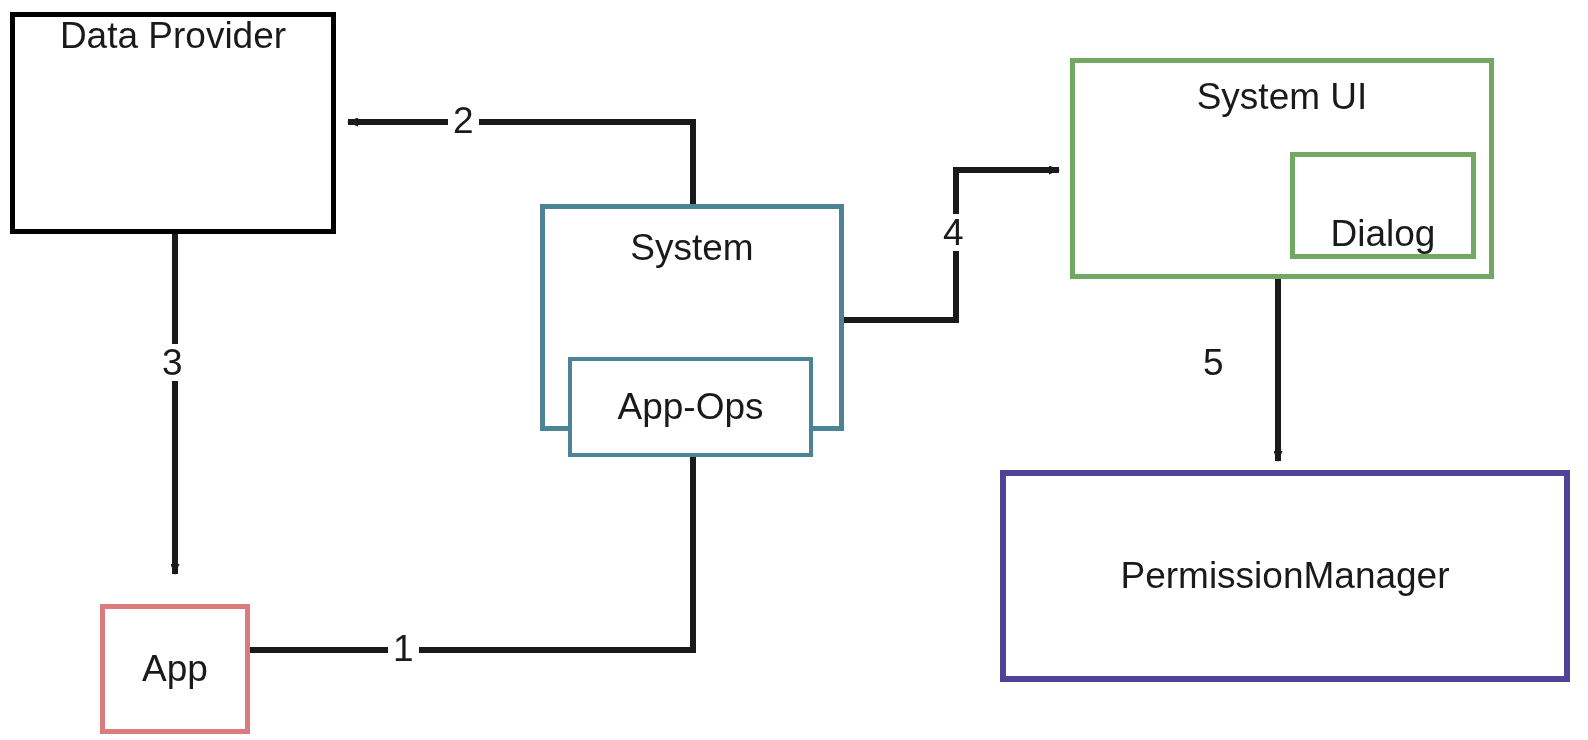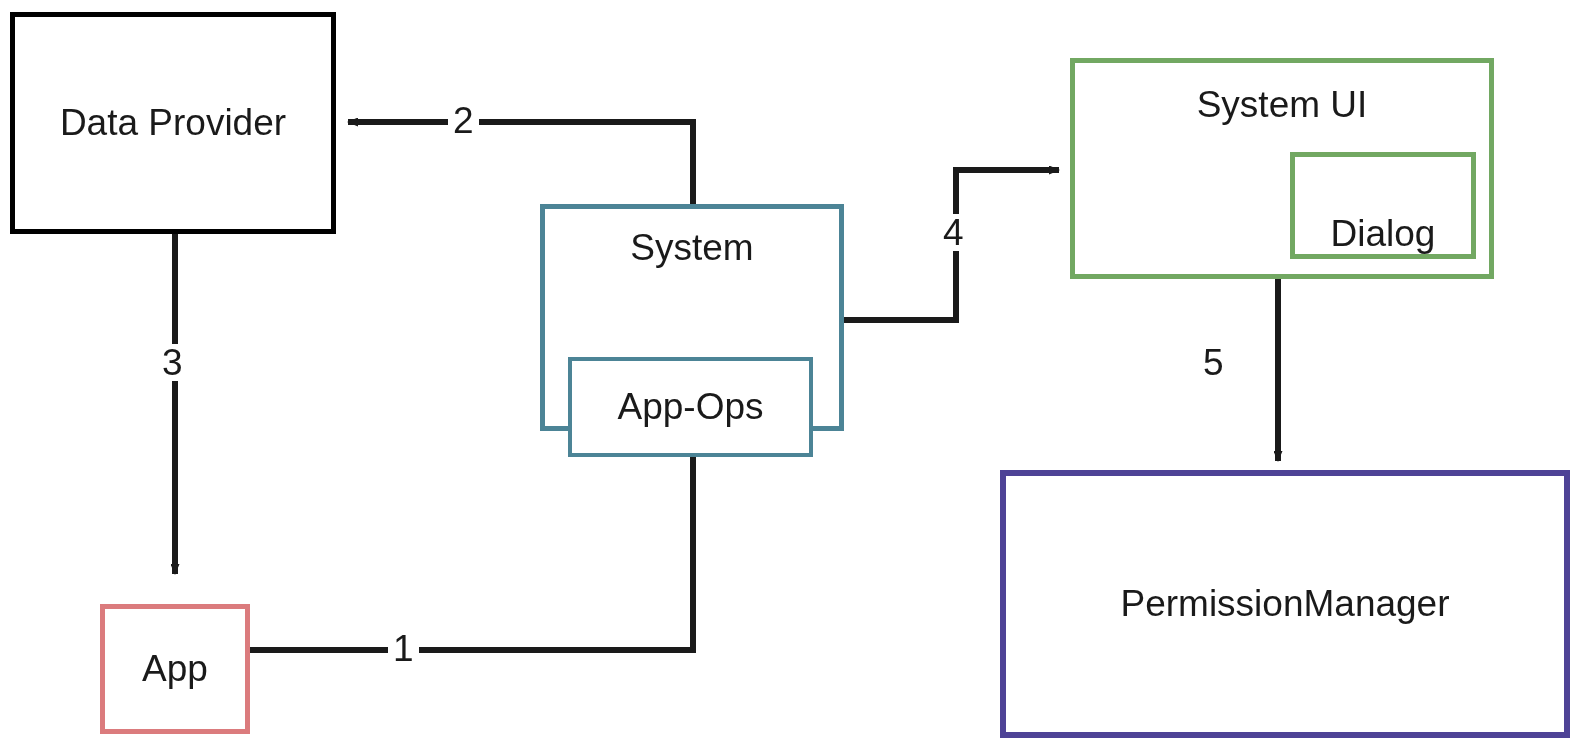--- a/index.html
+++ b/index.html
@@ -31,21 +31,20 @@
     white-space: nowrap;
     font-family: "Liberation Sans", sans-serif;
   }
   
   #node-data-provider {
     left: 10px;
     top: 12px;
     width: 326px;
     height: 222px;
     border: 5px solid #000000;
-    align-items: center;
   }
   
   #node-system {
     left: 540px;
     top: 204px;
     width: 304px;
     height: 227px;
     border: 5px solid #4c8496;
     align-items: flex-start;
     padding-top: 20px;
@@ -61,21 +60,21 @@
     margin-top: 44px;
   }
   
   #node-system-ui {
     left: 1070px;
     top: 58px;
     width: 424px;
     height: 221px;
     border: 5px solid #72a862;
     align-items: flex-start;
-    padding-top: 23px;
+    padding-top: 15px;
   }
   
   #node-dialog {
     left: 1290px;
     top: 152px;
     width: 186px;
     height: 107px;
     border: 5px solid #72a862;
     align-items: flex-end;
   }
@@ -87,21 +86,21 @@
     height: 130px;
     border: 5px solid #db7b7d;
     align-items: center;
     margin-top: 19px;
   }
   
   #node-permission-manager {
     left: 1000px;
     top: 470px;
     width: 570px;
-    height: 268px;
+    height: 212px;
     border: 6px solid #4e4396;
     align-items: center;
   }
 
   
   #connectors {
     position: absolute;
     left: 0;
     top: 0;
     width: 1588px;

